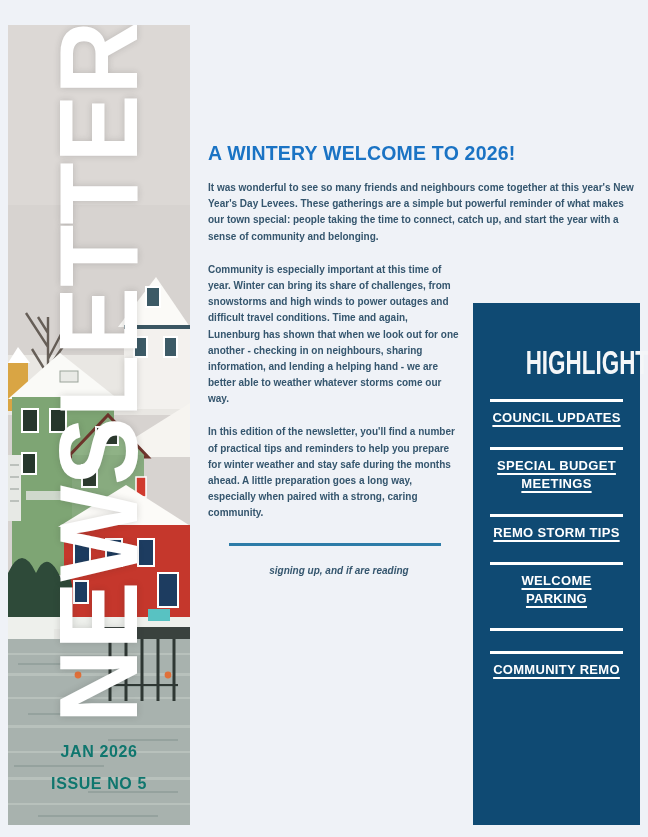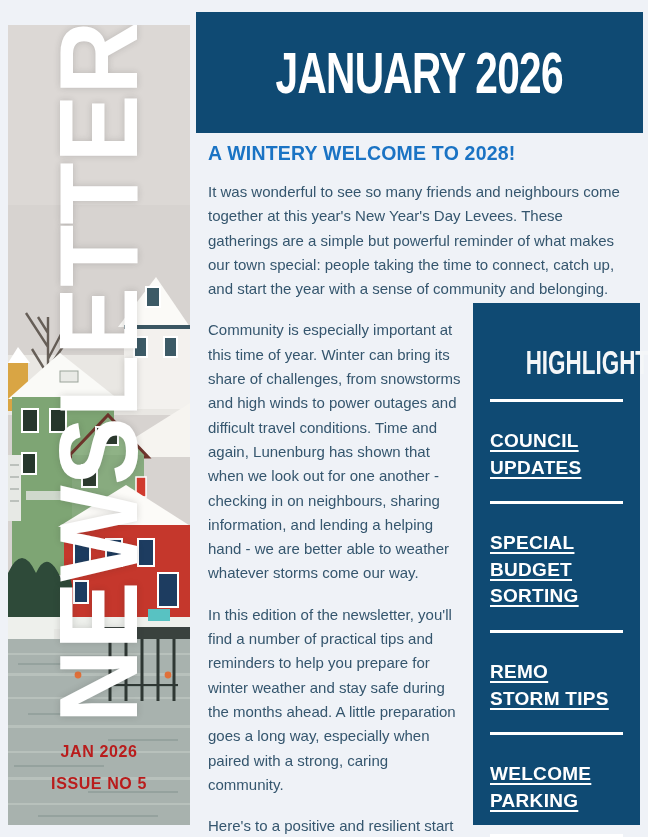--- a/index.html
+++ b/index.html
@@ -11,52 +11,52 @@
   
   .cover{position:absolute;left:8px;top:25px;width:182px;height:800px;overflow:hidden;background:#d7d3d0;}
   .cover svg{position:absolute;inset:0;width:100%;height:100%;display:block;}
   .vertical-title{
     position:absolute;left:50%;top:347px;
     transform:translate(-50%,-50%) rotate(-90deg) scaleX(0.91);
     font-size:112px;font-weight:bold;color:#ffffff;line-height:1;
     letter-spacing:0px;white-space:nowrap;
     text-shadow:0 0 8px rgba(40,40,40,0.18);
   }
-  .issue-block{position:absolute;left:0;right:0;top:718px;text-align:center;color:#b91c1c;}
+  .issue-block{position:absolute;left:0;right:0;top:718px;text-align:center;color:#0f766e;}
   .issue-line{font-size:16px;font-weight:bold;letter-spacing:.6px;margin:0 0 14px;}
   
   .banner{
     position:absolute;left:196px;top:12px;width:447px;height:121px;
     background:#0f4a73;display:flex;align-items:center;justify-content:center;
   }
   .banner-title{
     display:inline-block;color:#ffffff;font-size:58px;font-weight:bold;
     transform:scaleX(0.70);letter-spacing:-1px;line-height:1;white-space:nowrap;
   }
   
   .content{position:absolute;left:208px;top:142px;width:428px;color:#35566e;}
   .article-heading{
     margin:0 0 15px;font-size:19.5px;font-weight:bold;color:#1a73c4;letter-spacing:.2px;
   }
-  .content p{margin:0 0 17px;font-size:15px;line-height:1.62;}
+  .content p{margin:0 0 17px;font-size:10px;line-height:1.62;font-weight:bold;}
   .narrow{width:253px;}
   
   .highlights{
     position:absolute;left:473px;top:303px;width:167px;height:522px;
     background:#0f4a73;color:#fff;box-sizing:border-box;padding:28px 17px 0;
   }
   .highlights-title-wrap{text-align:center;margin:14px 0 0;}
   .highlights-title{
     display:inline-block;font-size:34px;font-weight:bold;line-height:1;
     transform:scaleX(0.66);white-space:nowrap;color:#f4f6f8;
   }
   .hl-rule{height:3px;background:#ffffff;border:0;margin:20px 0 0;}
   .hl-link{
-    display:block;text-align:left;color:#ffffff;font-weight:bold;
-    font-size:19px;line-height:1.4;letter-spacing:.3px;margin:26px 0 0;
+    display:block;text-align:center;color:#ffffff;font-weight:bold;
+    font-size:13px;line-height:1.4;letter-spacing:.3px;margin:7px 0 0;
     text-decoration:underline;text-decoration-thickness:2px;text-underline-offset:3px;
     cursor:pointer;
   }
   
   .footer-divider{width:212px;height:3px;background:#2d7ca8;border:0;margin:21px auto 17px;}
   .footer-note{
     width:262px;margin:0 0 0 -5px;text-align:center;font-style:italic;
     font-size:11.5px;line-height:1.6;color:#35566e;
   }
   .footer-note .line{display:block;}
@@ -163,47 +163,43 @@
       <circle cx="70" cy="650" r="3.4" fill="#e0703a"></circle>
       <circle cx="160" cy="650" r="3.4" fill="#e0703a"></circle>
     </svg>
     <div class="vertical-title">NEWSLETTER</div>
     <div class="issue-block">
       <div class="issue-line">JAN 2026</div>
       <div class="issue-line">ISSUE NO 5</div>
     </div>
   </div>
 
-  <div class="banner">
-    <span class="banner-title">JANUARY 2026</span>
-  </div>
 
   <div class="content">
-    <h2 class="article-heading">A WINTERY WELCOME TO 2028!</h2>
+    <h2 class="article-heading">A WINTERY WELCOME TO 2026!</h2>
     <p>It was wonderful to see so many friends and neighbours come together at this year's New Year's Day Levees. These gatherings are a simple but powerful reminder of what makes our town special: people taking the time to connect, catch up, and start the year with a sense of community and belonging.</p>
     <div class="narrow">
       <p>Community is especially important at this time of year. Winter can bring its share of challenges, from snowstorms and high winds to power outages and difficult travel conditions. Time and again, Lunenburg has shown that when we look out for one another - checking in on neighbours, sharing information, and lending a helping hand - we are better able to weather whatever storms come our way.</p>
       <p>In this edition of the newsletter, you'll find a number of practical tips and reminders to help you prepare for winter weather and stay safe during the months ahead. A little preparation goes a long way, especially when paired with a strong, caring community.</p>
-      <p>Here's to a positive and resilient start to the year ahead.</p>
       <hr class="footer-divider">
       <p class="footer-note">
         <span class="line">signing up, and if are reading</span>
 
       </p>
     </div>
   </div>
 
   <aside class="highlights">
     <div class="highlights-title-wrap">
       <span class="highlights-title">HIGHLIGHTS</span>
     </div>
     <hr class="hl-rule">
     <a class="hl-link">COUNCIL UPDATES</a>
     <hr class="hl-rule">
-    <a class="hl-link">SPECIAL BUDGET SORTING</a>
+    <a class="hl-link">SPECIAL BUDGET MEETINGS</a>
     <hr class="hl-rule">
     <a class="hl-link">REMO STORM TIPS</a>
     <hr class="hl-rule">
     <a class="hl-link">WELCOME PARKING</a>
     <hr class="hl-rule">
     <hr class="hl-rule">
     <a class="hl-link">COMMUNITY REMO</a>
   </aside>
 
 </div>

